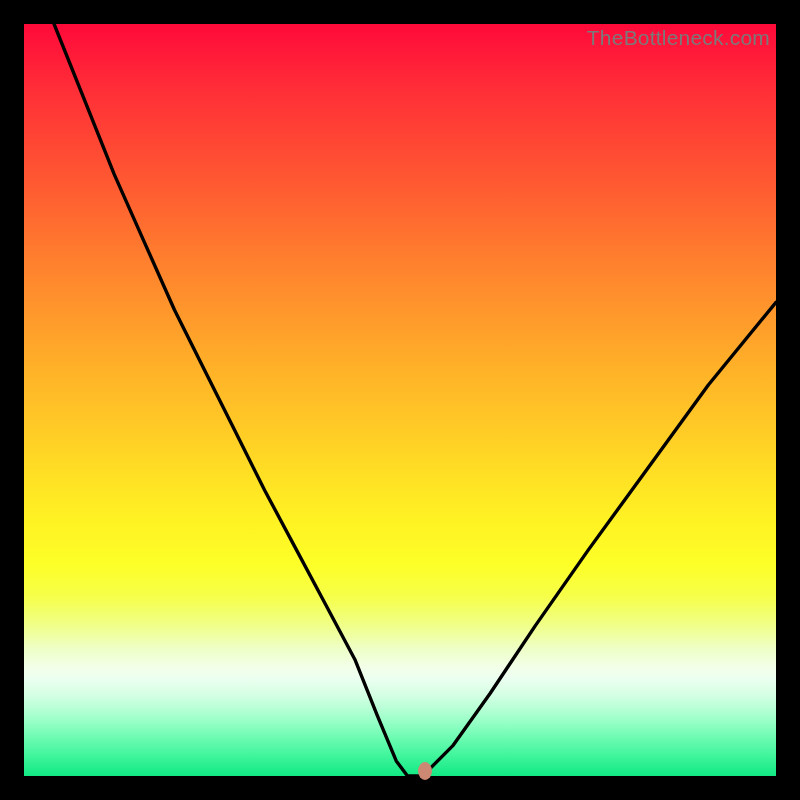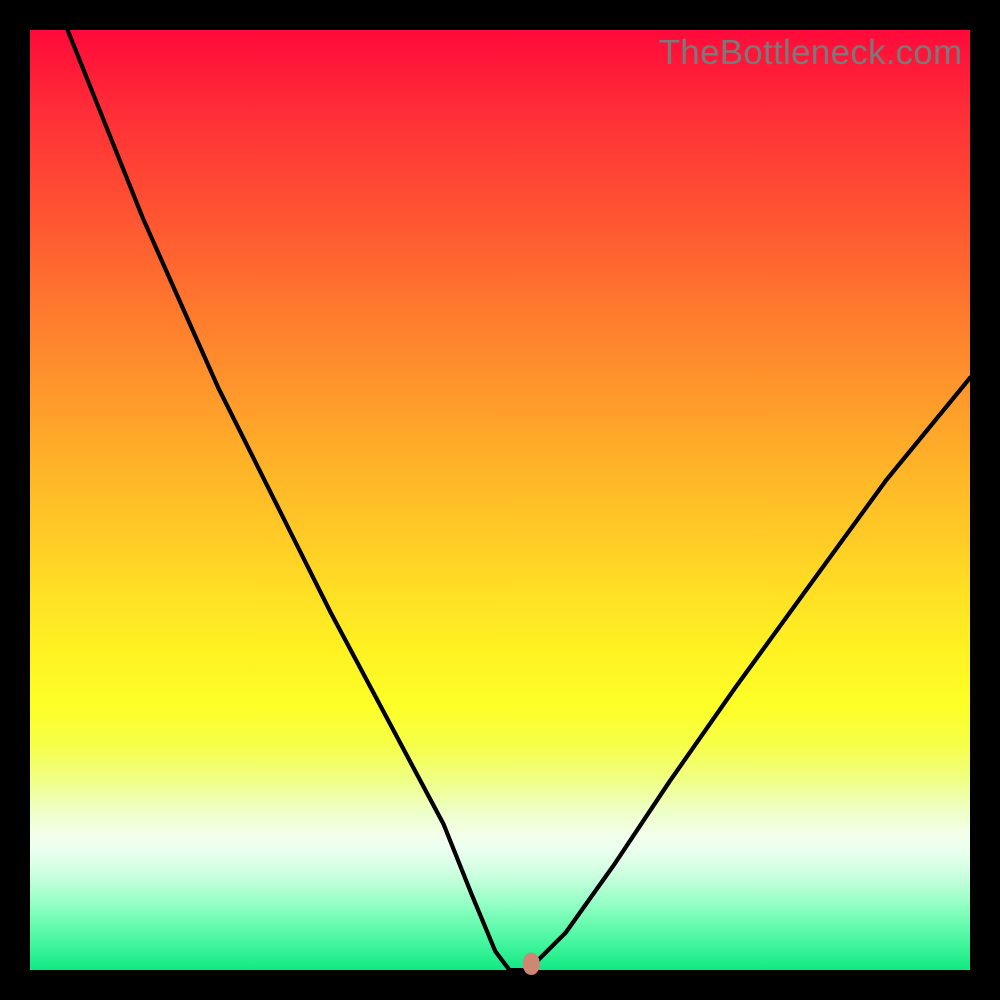--- a/index.html
+++ b/index.html
@@ -47,21 +47,21 @@
       #46f69f 97%,
       #22ed8c 99%,
       #12e985 100%
     );
   }
   .watermark {
     position: absolute;
     top: 2px;
     right: 6px;
     color: #7a7a7a;
-    font-size: 28px;
+    font-size: 21px;
     font-weight: 400;
     letter-spacing: 0.2px;
     user-select: none;
   }
   svg.curve {
     position: absolute;
     left: 0;
     top: 0;
     width: 752px;
     height: 752px;

